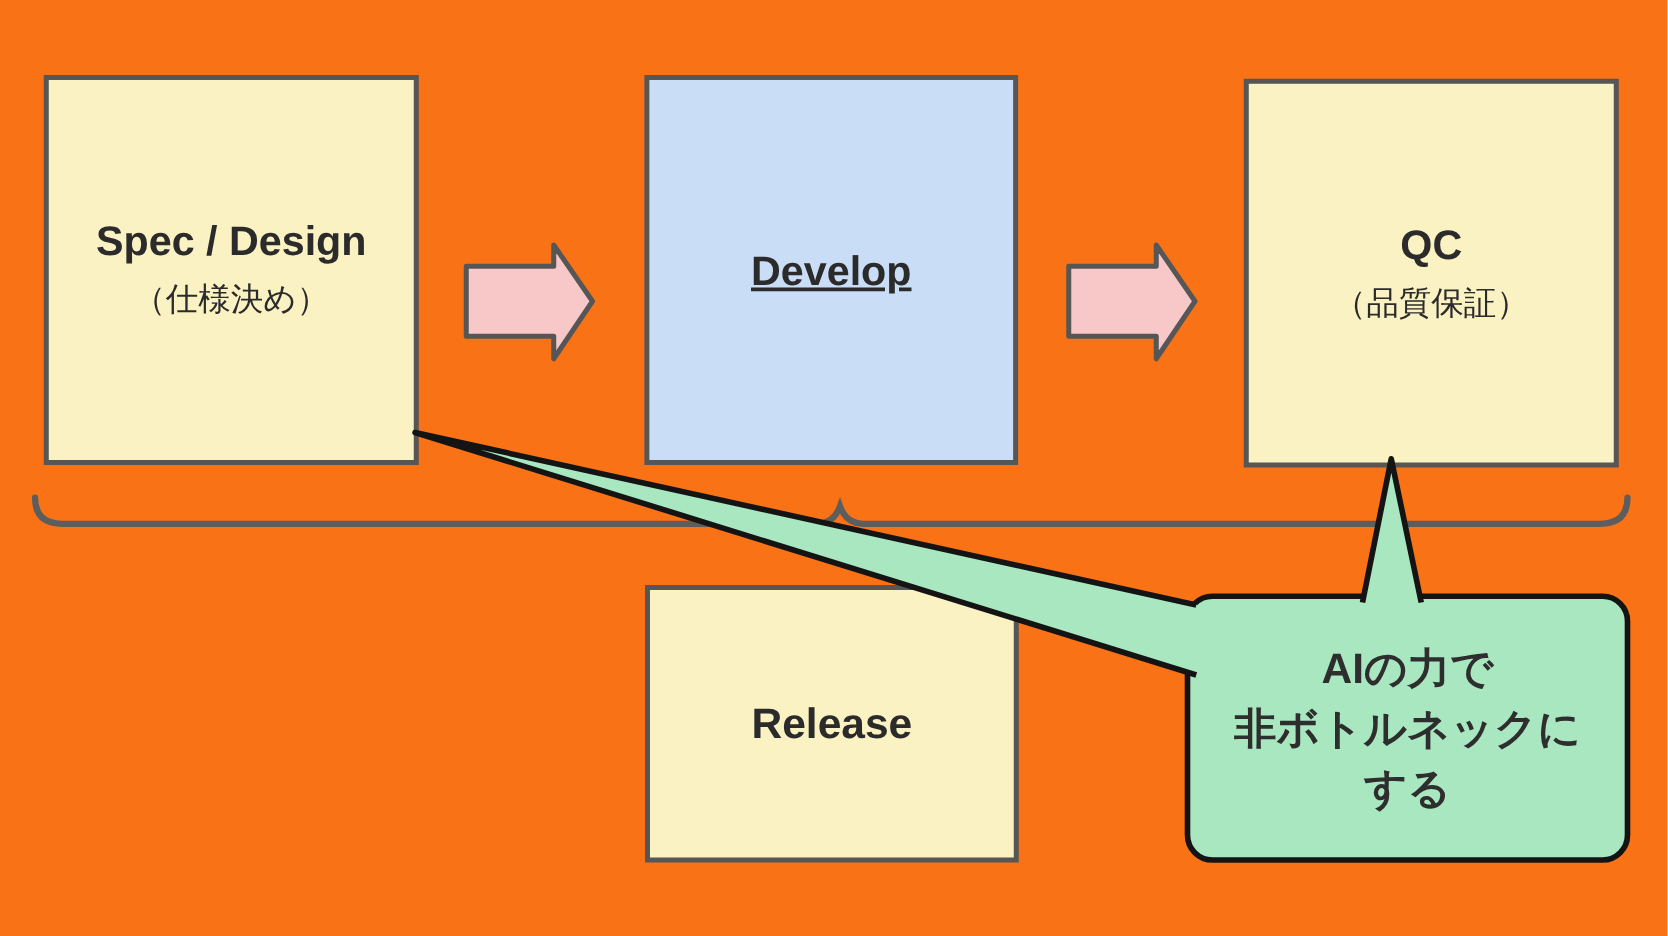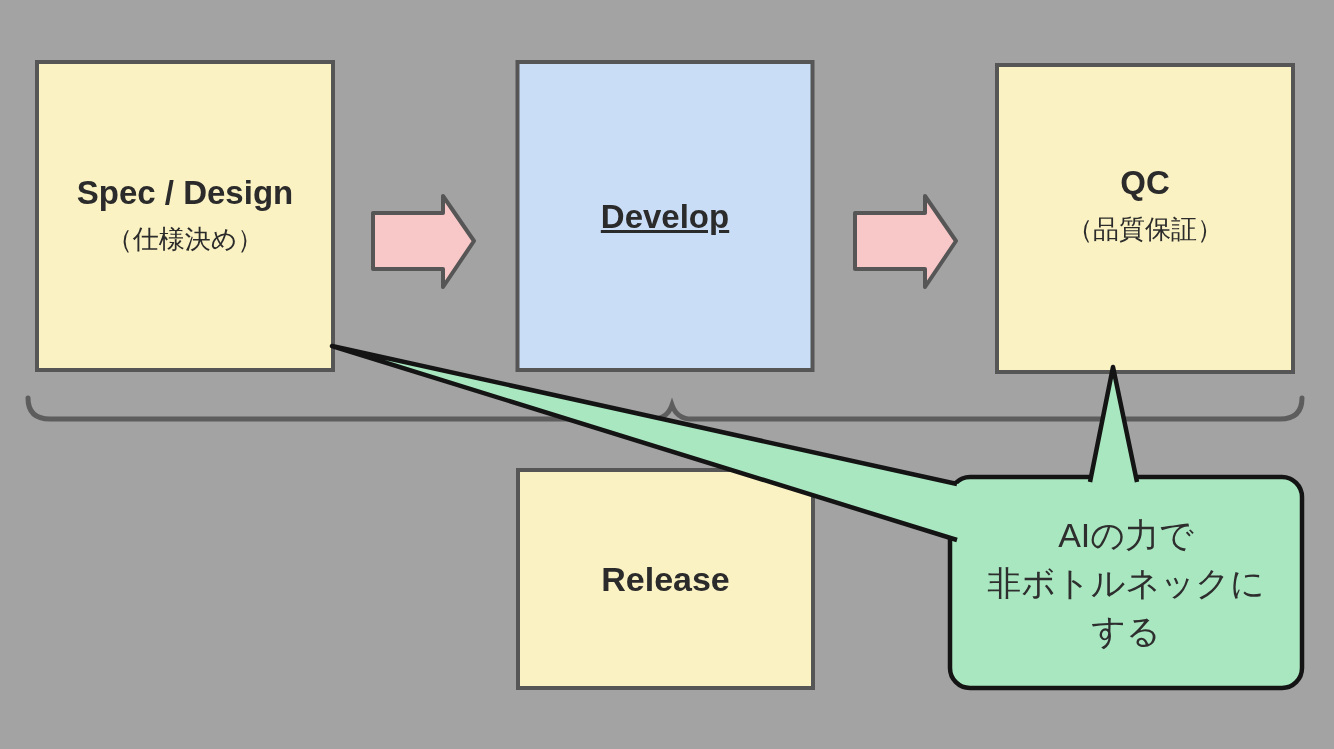--- a/index.html
+++ b/index.html
@@ -1,42 +1,42 @@
 <!DOCTYPE html>
 <html><head>
 <meta charset="utf-8">
 <style>
   html,body{margin:0;padding:0;background:#ffffff;}
   .canvas{
     position:relative;
     width:1334px;height:749px;
-    background:#a3a3a3;
+    background:#f97316;
     overflow:hidden;
     font-family:"Liberation Sans","DejaVu Sans",sans-serif;
   }
   .canvas svg{position:absolute;left:0;top:0;}
   .shape-stroke{stroke:#565656;stroke-width:4;}
   .brace-stroke{stroke:#5d5d5d;stroke-width:5;fill:none;stroke-linecap:round;}
   .black-stroke{stroke:#141414;stroke-width:4.5;stroke-linejoin:round;}
   .no-stroke{stroke:none;}
   .label{
     position:absolute;
     display:flex;flex-direction:column;
     align-items:center;justify-content:center;
     text-align:center;
     color:#2b2b2b;
     pointer-events:none;
   }
   .box-title{font-size:33px;font-weight:700;line-height:47px;}
   .box-sub{font-size:26px;font-weight:400;line-height:47px;}
   .rel-line{font-size:34px;font-weight:700;line-height:49px;}
-  .callout-line{font-size:34px;font-weight:400;line-height:48px;color:#2e2e2e;}
+  .callout-line{font-size:34px;font-weight:700;line-height:48px;color:#2e2e2e;}
   .lbl-spec{left:37px;top:62px;width:296px;height:308px;}
   .lbl-develop{left:517px;top:62px;width:296px;height:308px;text-decoration:underline;}
-  .lbl-qc{left:997px;top:52px;width:296px;height:307px;}
+  .lbl-qc{left:997px;top:65px;width:296px;height:307px;}
   .lbl-release{left:518px;top:470px;width:295px;height:218px;}
   .lbl-callout{left:950px;top:477px;width:352px;height:211px;}
 </style>
 </head>
 <body>
 
 <div class="canvas">
 
   <svg width="1334" height="749" viewBox="0 0 1334 749">
 

